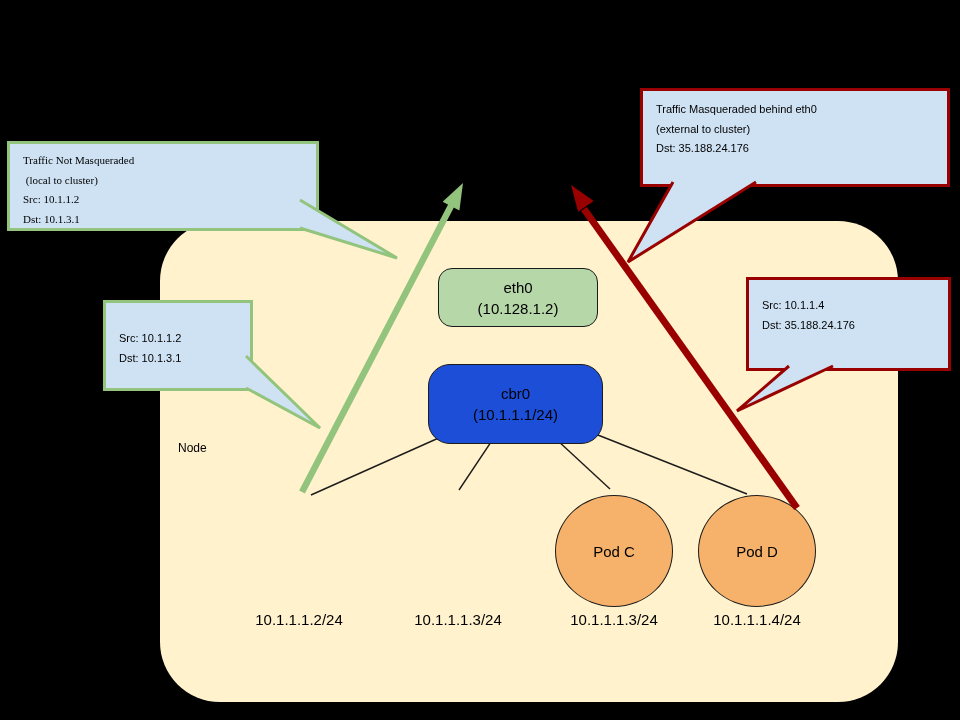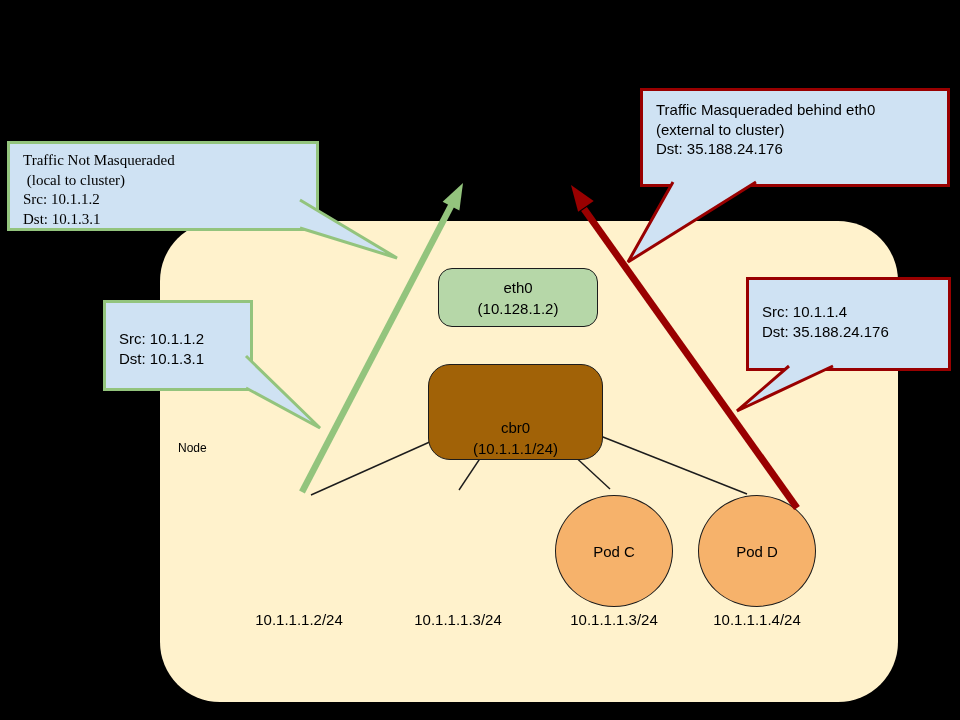--- a/index.html
+++ b/index.html
@@ -14,42 +14,42 @@
     background:#fff2cc;border-radius:60px;z-index:1;
   }
   #node-label{position:absolute;left:178px;top:441px;font-size:12px;z-index:3;}
   
   .ifbox{
     position:absolute;box-sizing:border-box;border:1.5px solid #1c1c1c;
     display:flex;flex-direction:column;align-items:center;justify-content:center;
     font-size:15px;line-height:21px;text-align:center;z-index:4;margin-top:42px;
   }
   #eth0-box{left:438px;top:226px;width:160px;height:59px;border-radius:14px;background:#b6d7a8;}
-  #cbr0-box{left:428px;top:322px;width:175px;height:96px;border-radius:22px;background:#a16207;justify-content:flex-end;}
+  #cbr0-box{left:428px;top:322px;width:175px;height:80px;border-radius:22px;background:#1d4ed8;}
   
   .pod{
     position:absolute;top:495px;width:118px;height:112px;border-radius:50%;
     background:#f6b26b;border:1.5px solid #1c1c1c;box-sizing:border-box;
     display:flex;align-items:center;justify-content:center;font-size:15px;z-index:3;
   }
   #pod-a{left:240px;} #pod-b{left:399px;} #pod-c{left:555px;} #pod-d{left:698px;}
   .ip-label{position:absolute;top:611px;width:160px;text-align:center;font-size:15px;z-index:3;}
   #ip-a{left:219px;} #ip-b{left:378px;} #ip-c{left:534px;} #ip-d{left:677px;}
   
   .callout{
     position:absolute;box-sizing:border-box;background:#cfe2f3;border:3px solid;
-    font-size:15px;line-height:19.5px;padding:7px 8px 0 13px;z-index:6;
+    font-size:11px;line-height:19.5px;padding:7px 8px 0 13px;z-index:6;
   }
   .callout .ln{white-space:pre-wrap;}
   .callout.green{border-color:#93c47d;}
   .callout.red{border-color:#990000;}
   #callout-not-masq{left:7px;top:141px;width:312px;height:90px;font-family:Liberation Serif, serif;}
   #callout-local-detail{left:103px;top:300px;width:150px;height:91px;padding-top:26px;}
   #callout-masq{left:640px;top:88px;width:310px;height:99px;padding-top:9px;}
-  #callout-ext-detail{left:746px;top:277px;width:205px;height:94px;padding-top:22px;}
+  #callout-ext-detail{left:746px;top:277px;width:205px;height:94px;padding-top:16px;}
   
   #svg-links{z-index:2;} #svg-arrows{z-index:5;} #svg-tails{z-index:7;}
 </style>
 </head>
 <body>
 
 <div id="canvas">
 
   <div id="node"></div>
   <div id="node-label">Node</div>

